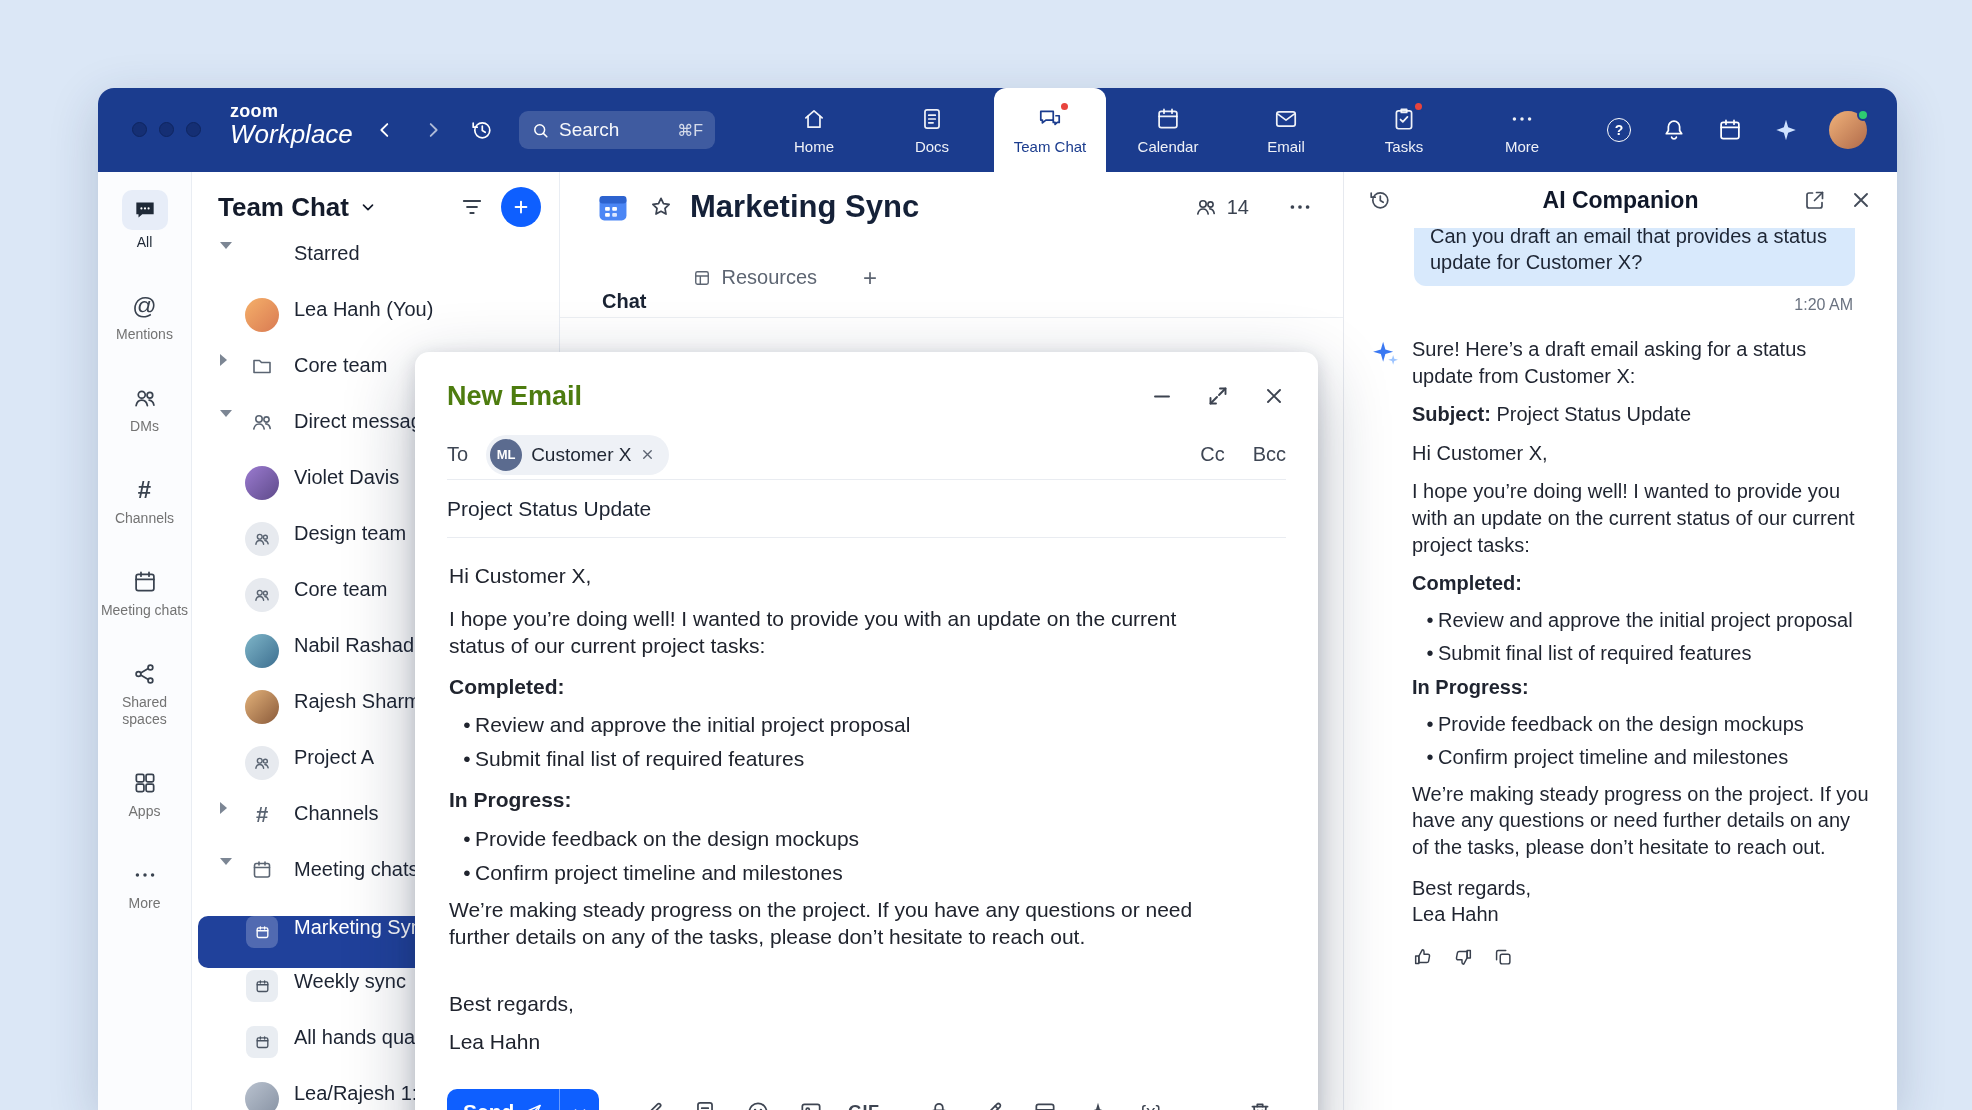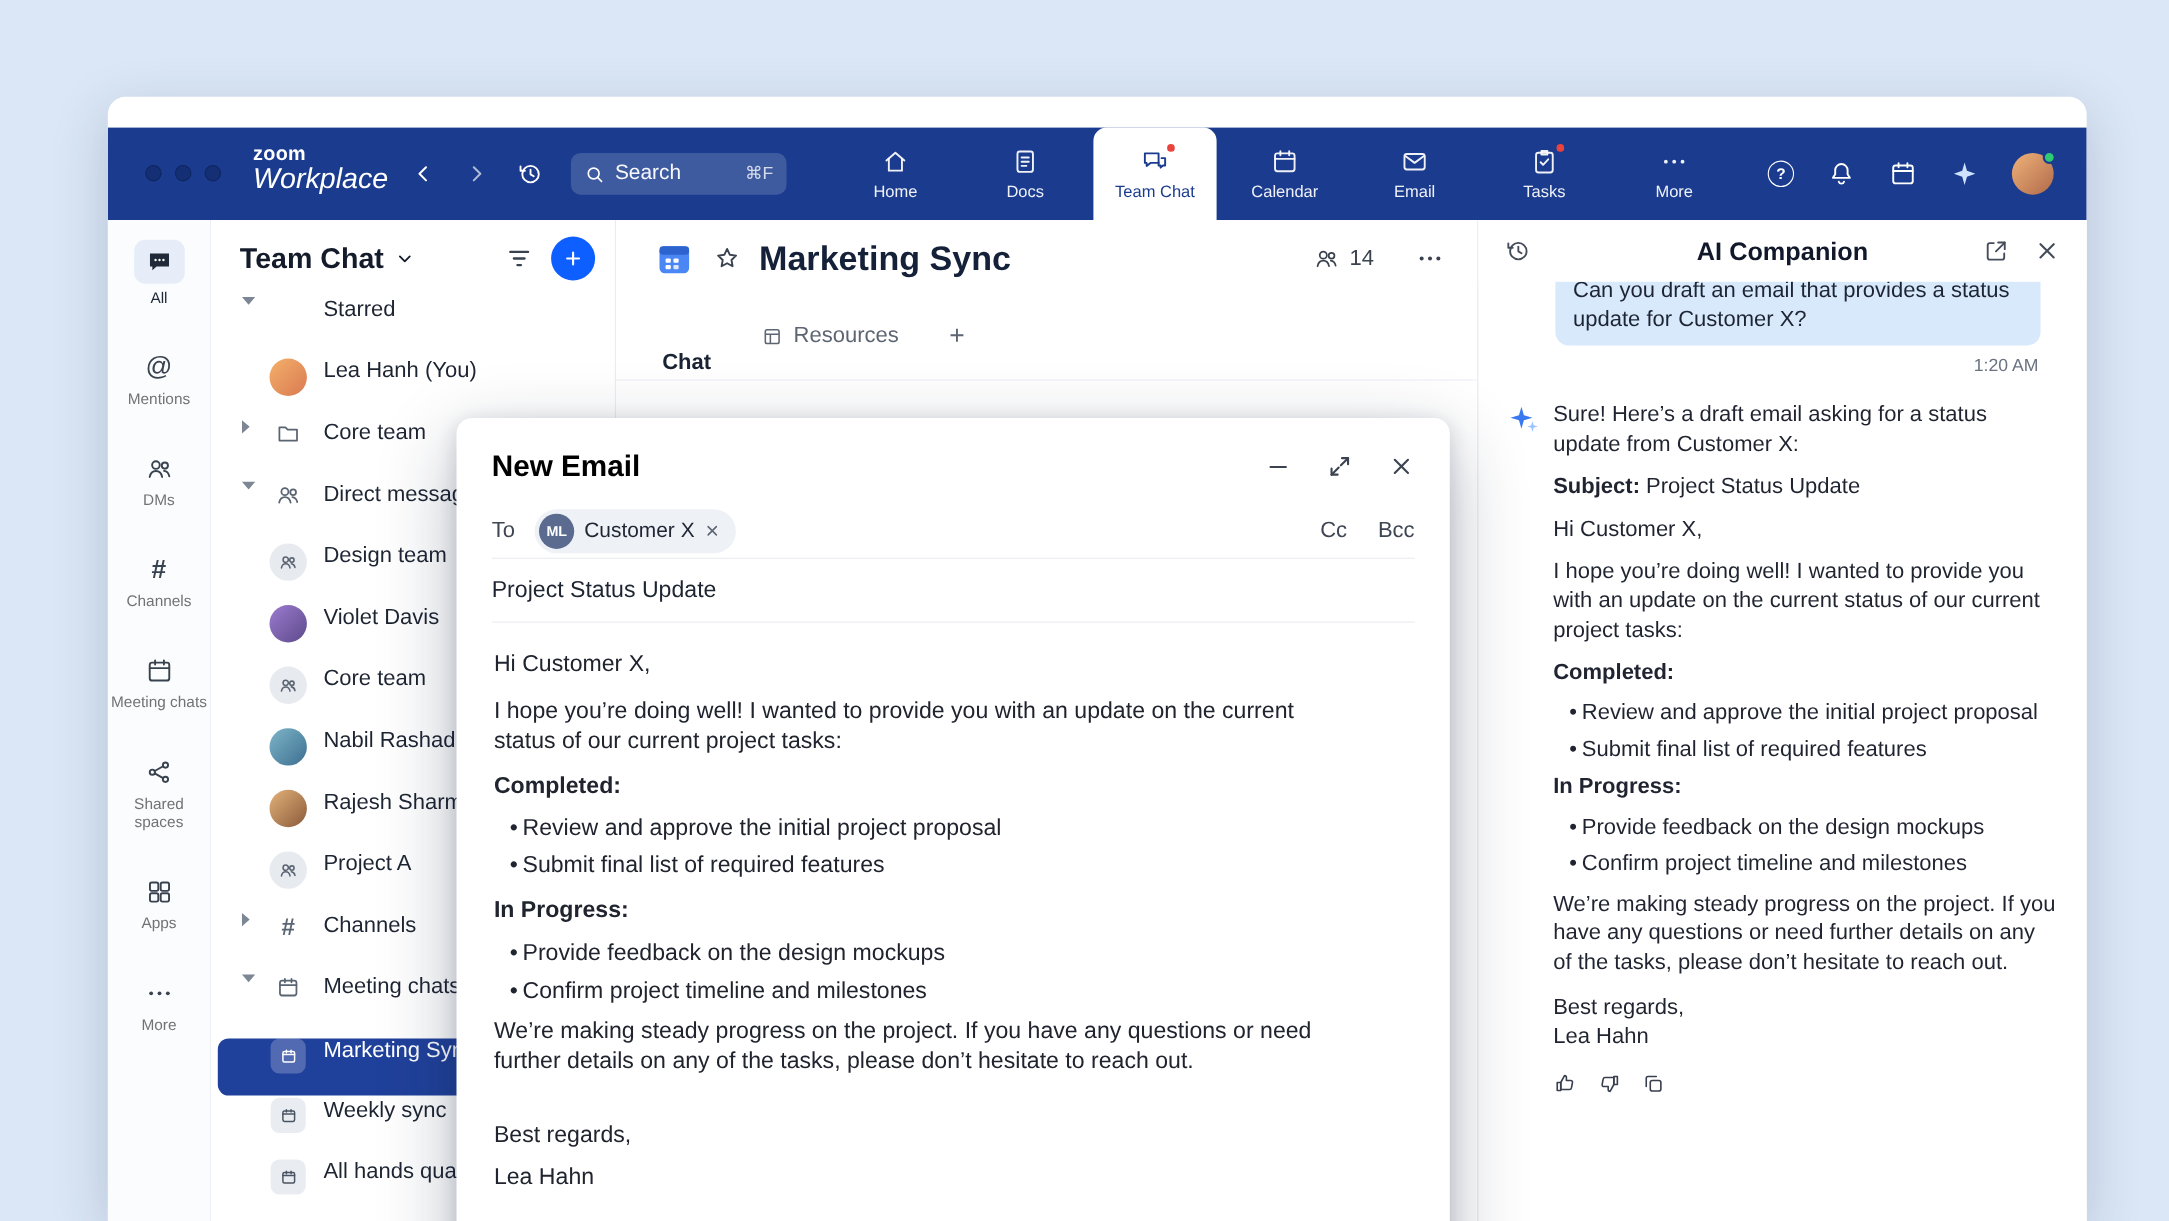--- a/index.html
+++ b/index.html
@@ -4,21 +4,21 @@
 <style>
   * { margin:0; padding:0; box-sizing:border-box; }
   html,body { width:1972px; height:1110px; overflow:hidden; }
   body { background:#dbe7f6; font-family:"Liberation Sans","DejaVu Sans",sans-serif; position:relative; color:#1d2432; }
 
   .app { position:absolute; left:98px; top:88px; width:1799px; height:1022px; background:#fff;
          border-radius:16px 16px 0 0; box-shadow:0 14px 50px rgba(30,50,90,.20); overflow:hidden;
          display:flex; flex-direction:column; }
 
   
-  .topbar { position:relative; flex:0 0 84px; background:#1b3c8e; color:#fff;margin-top:28px; }
+  .topbar { position:relative; flex:0 0 84px; background:#1b3c8e; color:#fff; }
   .traffic { position:absolute; left:34px; top:34px; display:flex; gap:12px; }
   .traffic span { width:15px; height:15px; border-radius:50%; background:#152f74; border:1.5px solid #0f2560; }
   .brand { position:absolute; left:132px; top:14px; line-height:1.04; }
   .brand .z { font-size:18px; font-weight:bold; letter-spacing:.3px; }
   .brand .w { font-size:26px;font-style:italic; }
   .histnav { position:absolute; left:276px; top:0; height:84px; display:flex; align-items:center; gap:26px; }
   .histnav .fwd { opacity:.65; }
   .search { position:absolute; left:421px; top:23px; width:196px; height:38px; background:rgba(255,255,255,.16);
             border-radius:9px; display:flex; align-items:center; gap:9px; padding:0 12px; cursor:text; }
   .search .ph { font-size:19px; color:rgba(255,255,255,.96); }
@@ -110,21 +110,21 @@
   .bullet .t { flex:1; }
   .sig p { margin:0; }
   .sig { margin-top:14px; }
   .fb { display:flex; gap:18px; margin-top:18px; color:#39404d; }
   .fb span { cursor:pointer; }
 
   
   .modal { position:absolute; left:317px; top:180px; width:903px; height:800px; background:#fff; border-radius:14px;
            box-shadow:0 24px 70px rgba(20,32,60,.30), 0 4px 18px rgba(20,32,60,.16); z-index:60; display:flex; flex-direction:column; }
   .mo-head { flex:0 0 78px; display:flex; align-items:center; padding:10px 32px 0; }
-  .mo-title { font-size:27px; font-weight:bold; color:#000000; }
+  .mo-title { font-size:27px; font-weight:bold; color:#4d7c0f; }
   .mo-ctrl { margin-left:auto; display:flex; gap:32px; color:#3c4350; align-items:center; }
   .mo-ctrl span { cursor:pointer; }
   .mo-row { margin:0 32px; display:flex; align-items:center; border-bottom:1px solid #e9ecf1; }
   .to-row { flex:0 0 50px; }
   .subj-row { flex:0 0 58px; font-size:21px; color:#1d2432; }
   .to-label { font-size:20px; color:#3e4654; margin-right:18px; }
   .chip { display:flex; align-items:center; gap:9px; background:#eef1f6; border-radius:20px; height:40px; padding:4px 14px 4px 4px; cursor:default; }
   .chip-ava { width:32px; height:32px; border-radius:50%; background:#5b6b8f; color:#fff; font-size:13px; font-weight:bold;
               display:flex; align-items:center; justify-content:center; }
   .chip-name { font-size:19px; color:#1f2633; }
@@ -422,37 +422,37 @@
                 <path d="M3.8 19c.6-3.2 2.7-5 5.2-5s4.6 1.8 5.2 5"></path>
                 <circle cx="16.5" cy="9.5" r="2.6"></circle>
                 <path d="M15.8 13.9c2.2.2 3.9 1.9 4.4 4.6"></path>
               </svg>
           </span>
           <span class="lbl">Direct messages</span>
         </div>
         <div class="srow">
           <span class="caret"></span>
           <span class="slot">
+              <span class="pava a2"></span>
+            </span>
+          <span class="lbl">Violet Davis</span>
+        </div>
+        <div class="srow">
+          <span class="caret"></span>
+          <span class="slot">
               <span class="gava">
             <svg width="18" height="18" viewBox="0 0 24 24" fill="none" stroke="currentColor" stroke-width="1.9" stroke-linecap="round" stroke-linejoin="round">
                   <circle cx="9" cy="9" r="3.2"></circle>
                   <path d="M3.8 19c.6-3.2 2.7-5 5.2-5s4.6 1.8 5.2 5"></path>
                   <circle cx="16.5" cy="9.5" r="2.6"></circle>
                   <path d="M15.8 13.9c2.2.2 3.9 1.9 4.4 4.6"></path>
                 </svg>
           </span>
             </span>
           <span class="lbl">Design team</span>
-        </div>
-        <div class="srow">
-          <span class="caret"></span>
-          <span class="slot">
-              <span class="pava a2"></span>
-            </span>
-          <span class="lbl">Violet Davis</span>
         </div>
         <div class="srow">
           <span class="caret"></span>
           <span class="slot">
               <span class="gava">
             <svg width="18" height="18" viewBox="0 0 24 24" fill="none" stroke="currentColor" stroke-width="1.9" stroke-linecap="round" stroke-linejoin="round">
                   <circle cx="9" cy="9" r="3.2"></circle>
                   <path d="M3.8 19c.6-3.2 2.7-5 5.2-5s4.6 1.8 5.2 5"></path>
                   <circle cx="16.5" cy="9.5" r="2.6"></circle>
                   <path d="M15.8 13.9c2.2.2 3.9 1.9 4.4 4.6"></path>

